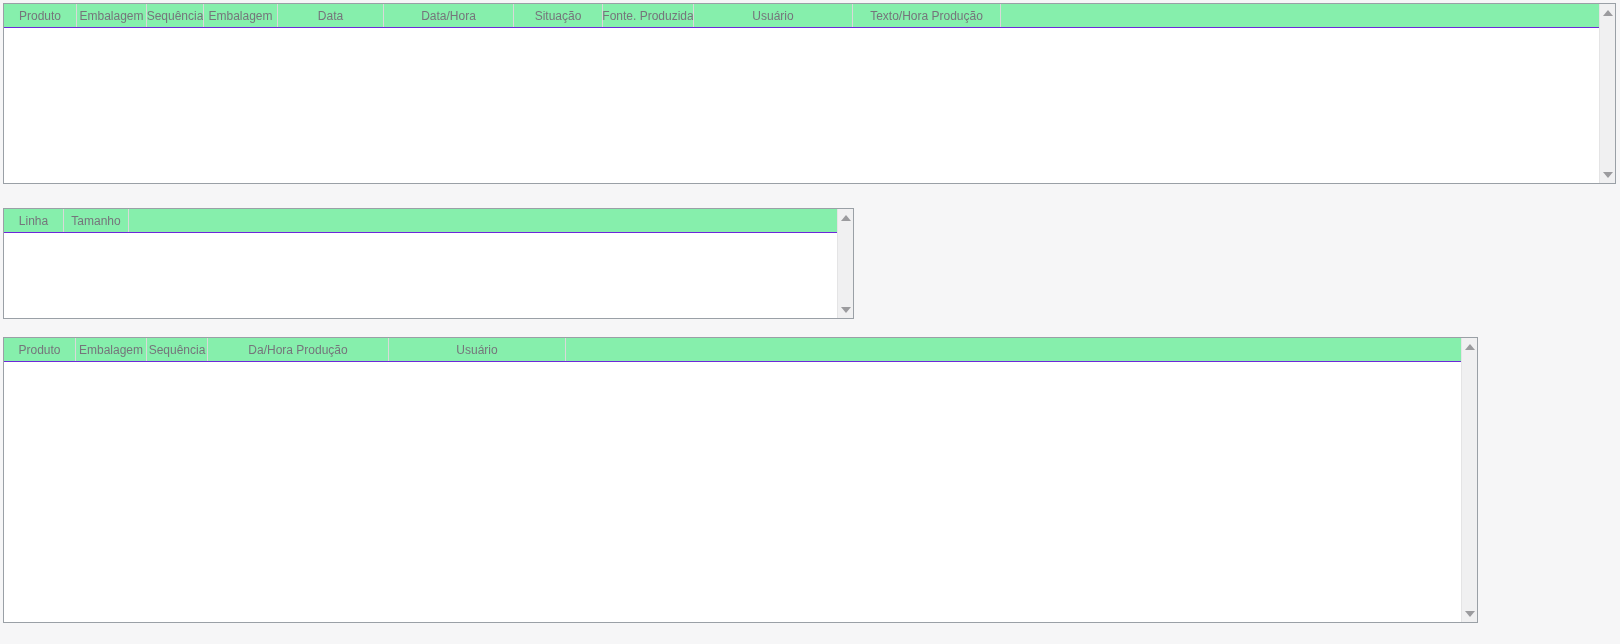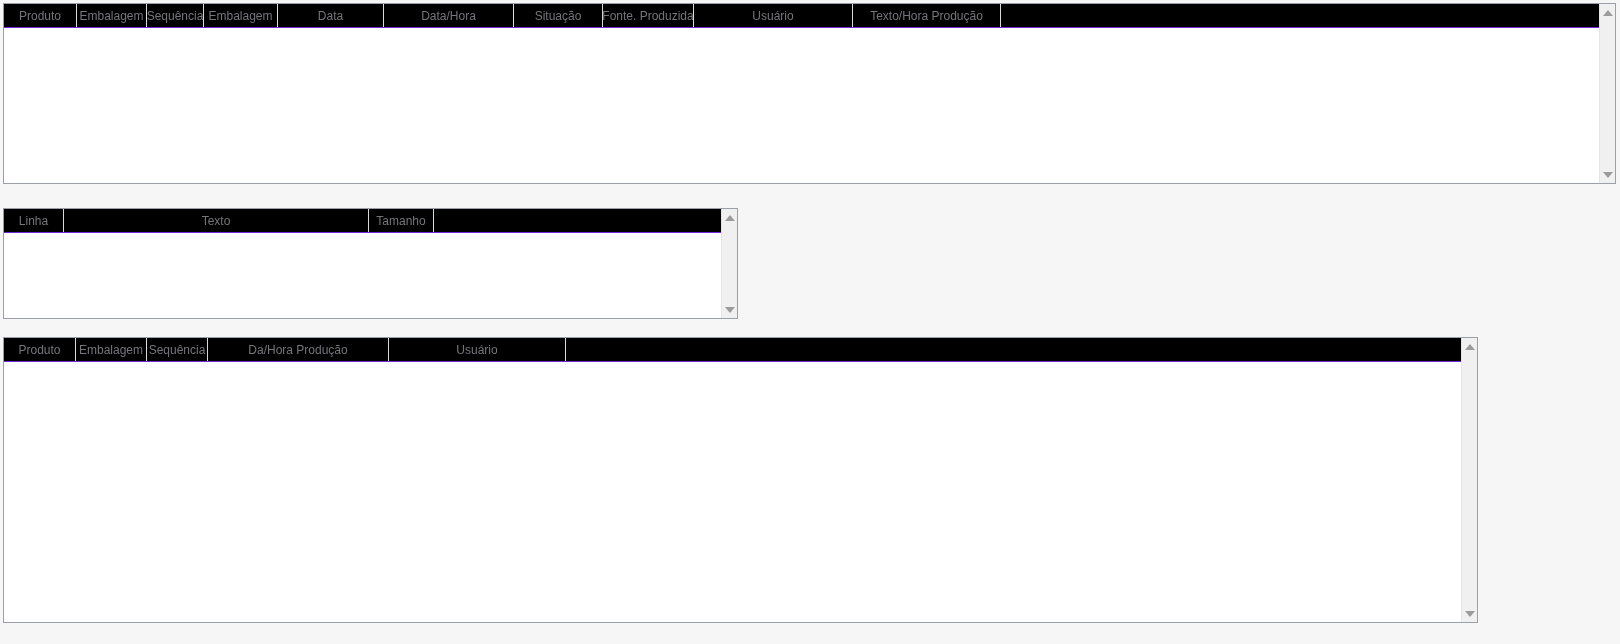--- a/index.html
+++ b/index.html
@@ -27,21 +27,21 @@
 
   .hdr {
     position: absolute;
     left: 0;
     right: 8px;
     top: 0;
     height: 23px;
     display: flex;
     align-items: stretch;
     border-bottom: 1px solid #6d28d9;
-    background: #000000;
+    background: #86efac;
   }
 
   .hc {
     box-sizing: border-box;
     border-right: 1px solid #d9d9d9;
     display: flex;
     align-items: center;
     justify-content: center;
     font-size: 12px;
     color: #75757b;
@@ -107,21 +107,21 @@
   .g1 .c2 { width: 57px; }
   .g1 .c3 { width: 74px; }
   .g1 .c4 { width: 106px; }
   .g1 .c5 { width: 130px; }
   .g1 .c6 { width: 89px; }
   .g1 .c7 { width: 91px; }
   .g1 .c8 { width: 159px; }
   .g1 .c9 { width: 148px; }
 
   
-  .g2 { left: 3px; top: 208px; width: 735px; height: 111px; text-align: center; }
+  .g2 { left: 3px; top: 208px; width: 851px; height: 111px; text-align: center; }
   .g2 .c0 { width: 60px; }
   .g2 .c1 { width: 305px; }
   .g2 .c2 { width: 65px; }
 
   
   .g3 { left: 3px; top: 337px; width: 1475px; height: 286px; }
   .g3 .c0 { width: 72px; }
   .g3 .c1 { width: 71px; }
   .g3 .c2 { width: 61px; }
   .g3 .c3 { width: 181px; }
@@ -155,21 +155,20 @@
         <span class="tri-down"></span>
       </div>
     </div>
   </div>
 </div>
 
 <div class="grid g2">
   <div class="grid-inner">
     <div class="hdr">
       <div class="hc c0">Linha</div>
-      <div class="hc c1">Texto</div>
       <div class="hc c2">Tamanho</div>
       <div class="hc filler"></div>
     </div>
     <div class="gbody"></div>
     <div class="vscroll">
       <div class="sb-btn up">
         <span class="tri-up"></span>
       </div>
       <div class="sb-btn down">
         <span class="tri-down"></span>

